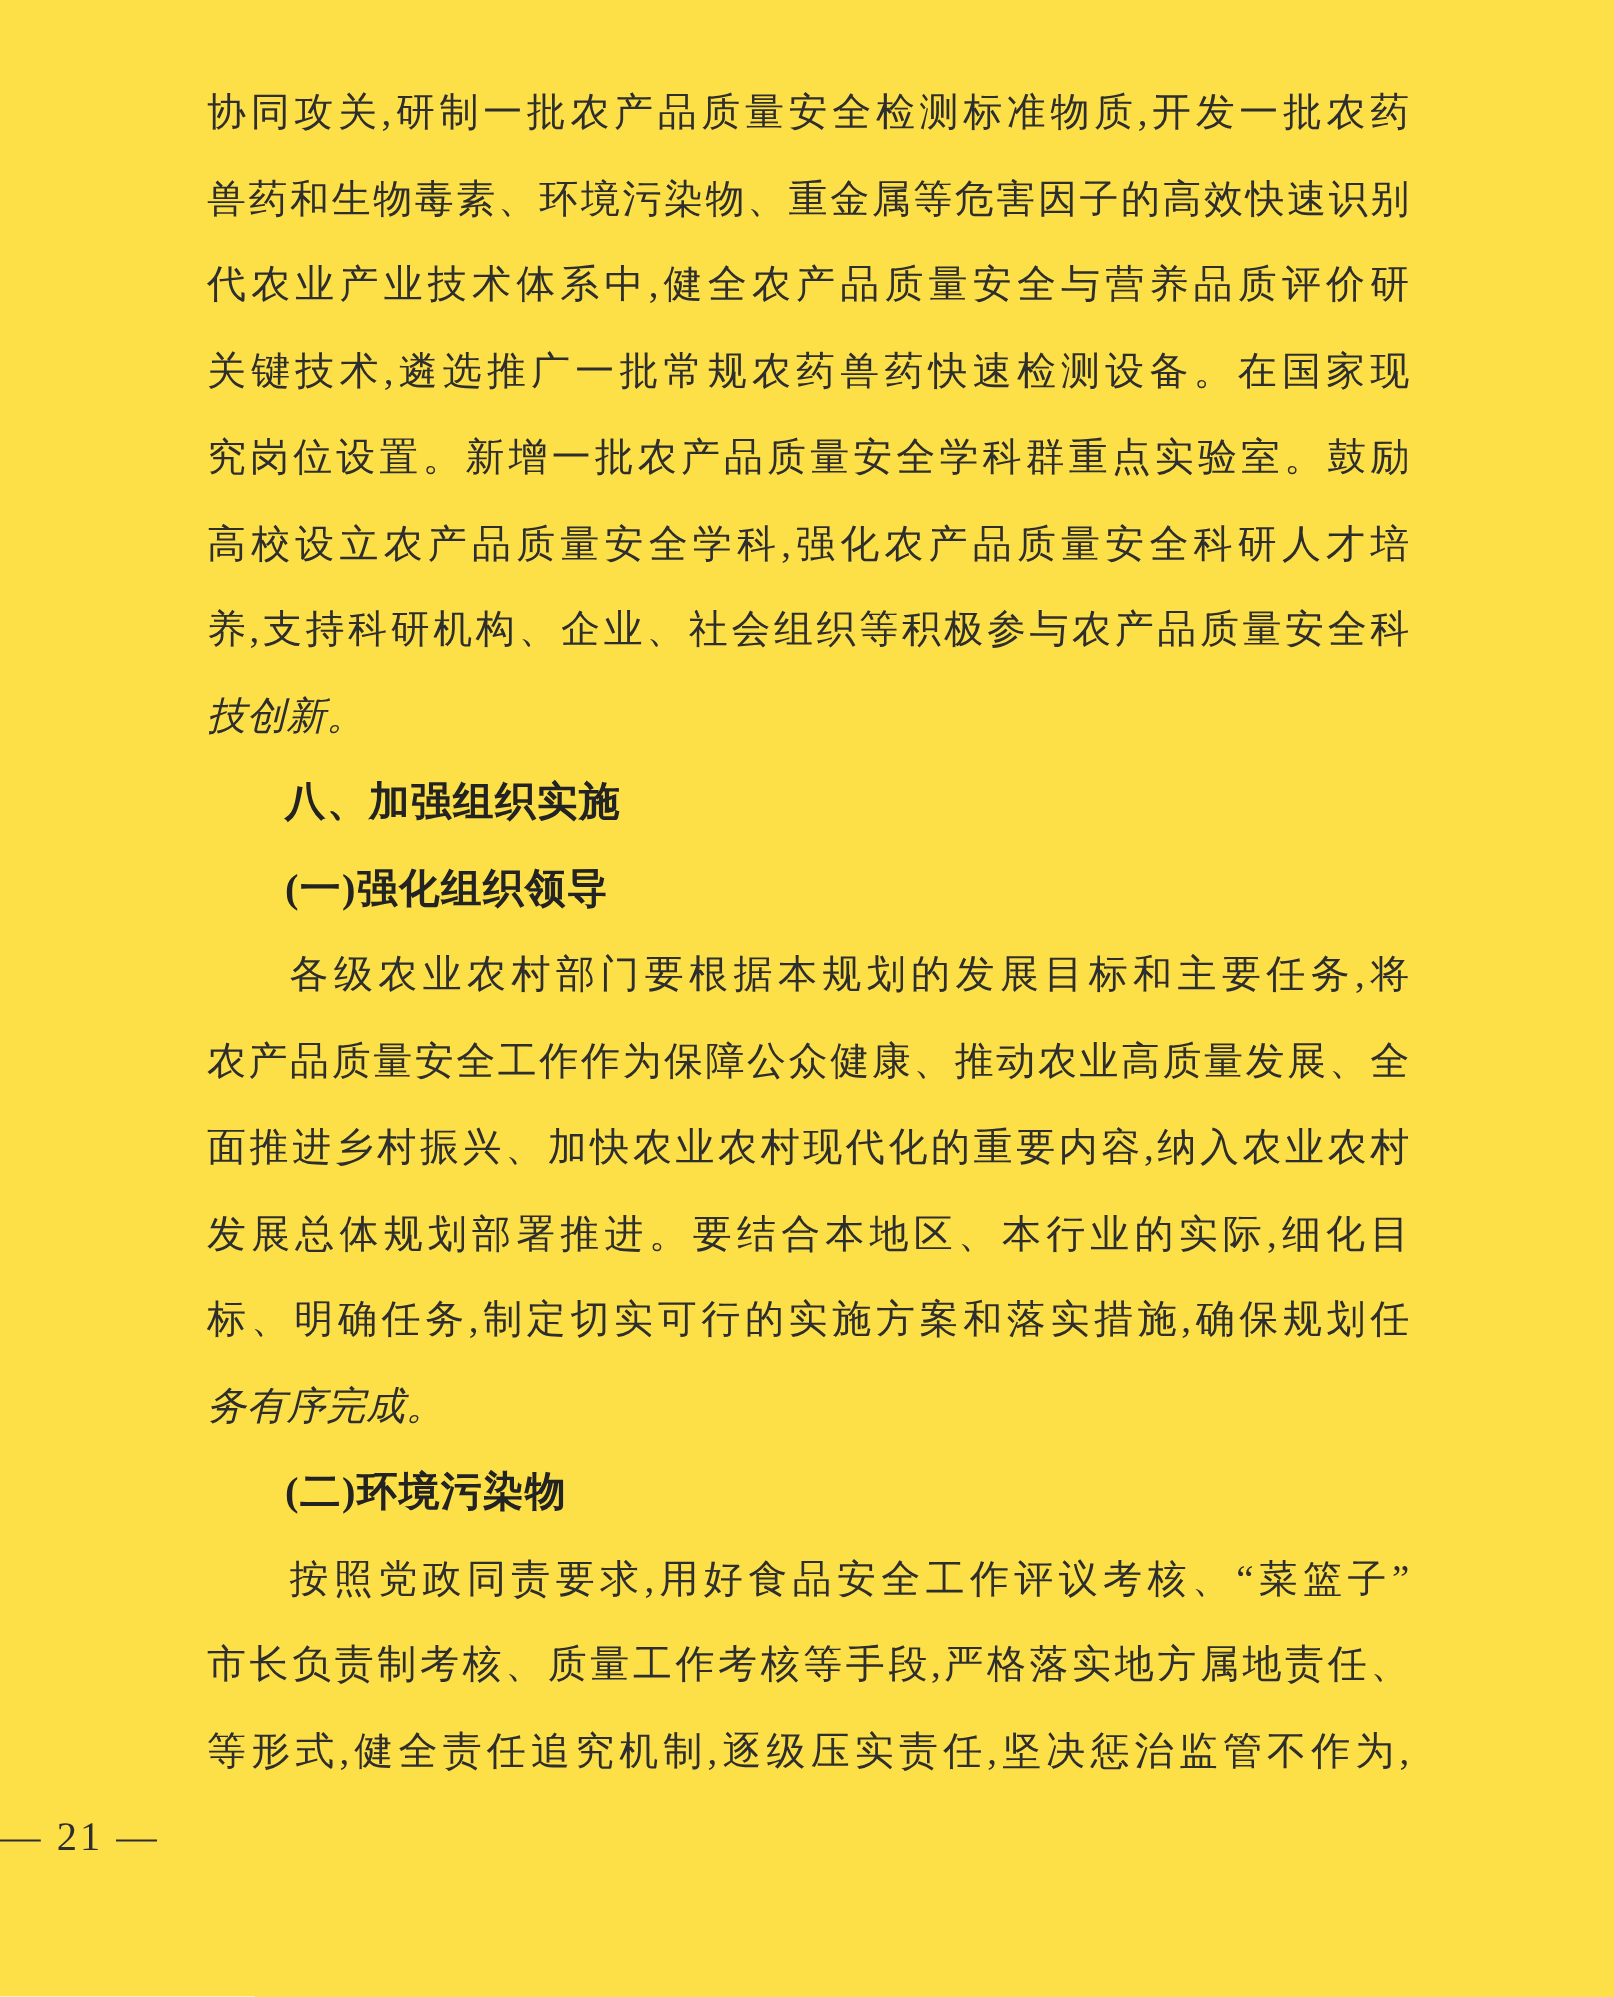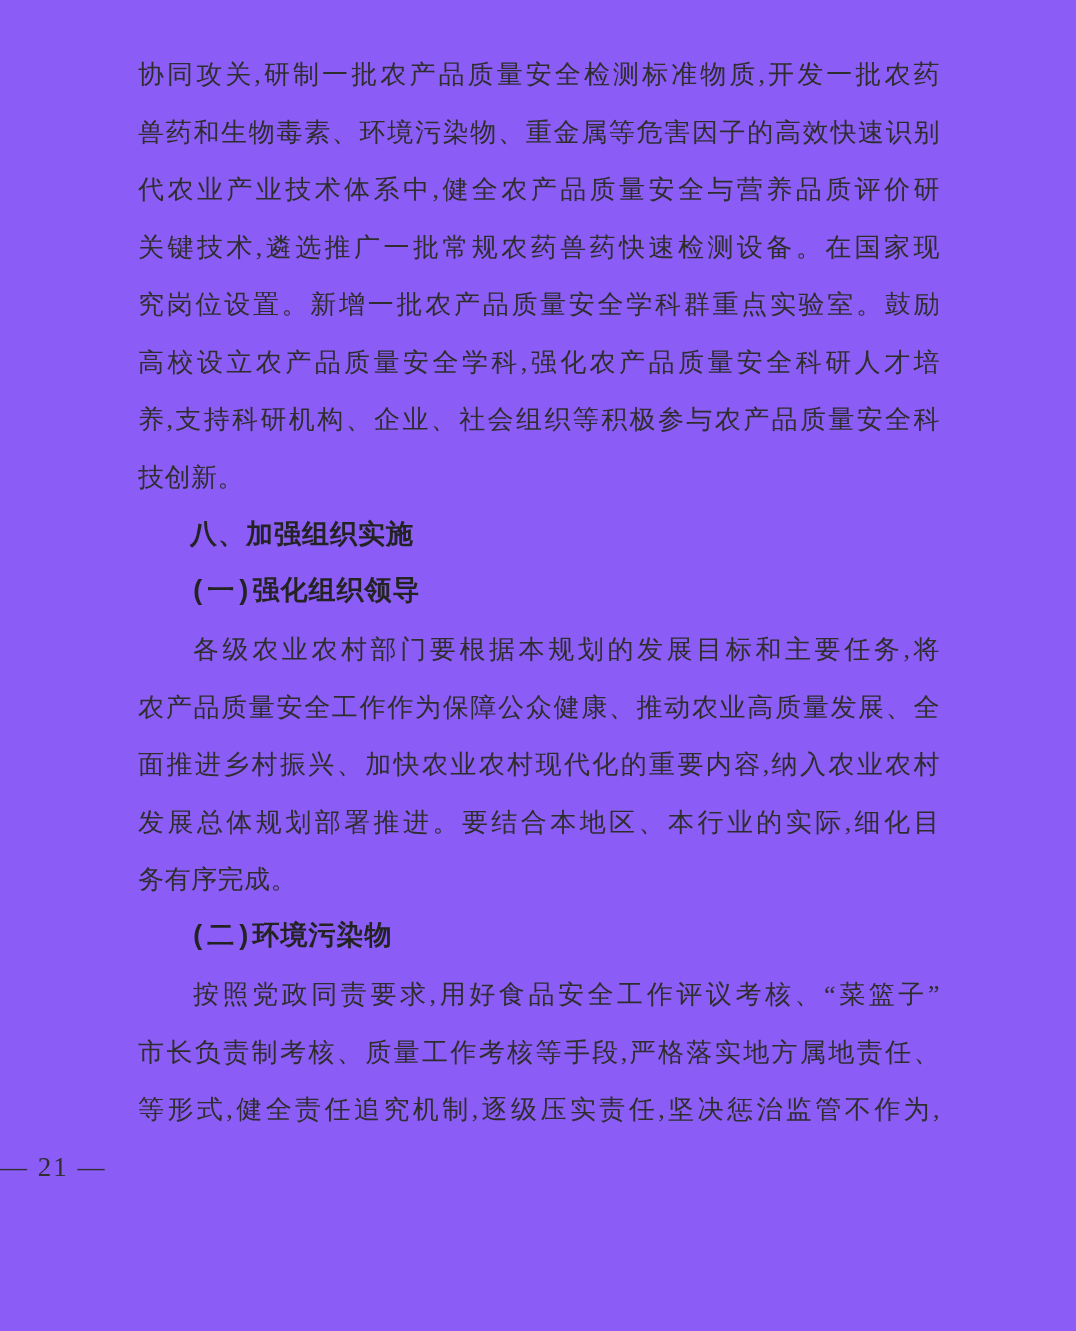--- a/index.html
+++ b/index.html
@@ -4,58 +4,59 @@
 <style>
   html, body {
     margin: 0;
     padding: 0;
     background: #ffffff;
   }
   .page {
     position: relative;
     width: 1076px;
     height: 1331px;
-    background: #8b5cf6;
+    background: #fde047;
     color: #2e2e2e;
     overflow: hidden;
     box-sizing: border-box;
   }
   .text-block {
     padding: 46px 136px 0 138px;
   }
   .line {
     margin: 0;
     font-family: "Liberation Serif", "DejaVu Serif", serif;
     font-size: 26px;
     line-height: 57.5px;
     letter-spacing: 0.5px;
     text-align: justify;
     text-align-last: justify;
     white-space: normal;
   }
   .line.para-end {
     text-align: right;
     text-align-last: left;
+    font-style: italic;
   }
   .line.indent {
     text-indent: 55px;
   }
   .h-section {
     margin: 0;
     font-family: "Liberation Sans", "DejaVu Sans", sans-serif;
     font-weight: 700;
     font-size: 27px;
     line-height: 57.5px;
     letter-spacing: 1px;
     text-indent: 52px;
     color: #232323;
   }
   .h-sub {
     margin: 0;
-    font-family: Liberation Mono, monospace;
+    font-family: Liberation Serif, serif;
     font-weight: 700;
     font-size: 27px;
     line-height: 57.5px;
     letter-spacing: 1px;
     text-indent: 52px;
     color: #232323;
   }
   .page-number {
     font-family: "Liberation Serif", "DejaVu Serif", serif;
     font-size: 27px;
@@ -81,20 +82,21 @@
     <p class="line">养,支持科研机构、企业、社会组织等积极参与农产品质量安全科</p>
     <p class="line para-end">技创新。</p>
 
     <h2 class="h-section">八、加强组织实施</h2>
     <h3 class="h-sub">(一)强化组织领导</h3>
 
     <p class="line indent">各级农业农村部门要根据本规划的发展目标和主要任务,将</p>
     <p class="line">农产品质量安全工作作为保障公众健康、推动农业高质量发展、全</p>
     <p class="line">面推进乡村振兴、加快农业农村现代化的重要内容,纳入农业农村</p>
     <p class="line">发展总体规划部署推进。要结合本地区、本行业的实际,细化目</p>
+    <p class="line">标、明确任务,制定切实可行的实施方案和落实措施,确保规划任</p>
     <p class="line para-end">务有序完成。</p>
 
     <h3 class="h-sub">(二)环境污染物</h3>
 
     <p class="line indent">按照党政同责要求,用好食品安全工作评议考核、“菜篮子”</p>
     <p class="line">市长负责制考核、质量工作考核等手段,严格落实地方属地责任、</p>
     <p class="line">等形式,健全责任追究机制,逐级压实责任,坚决惩治监管不作为,</p>
 
   </div>
 

